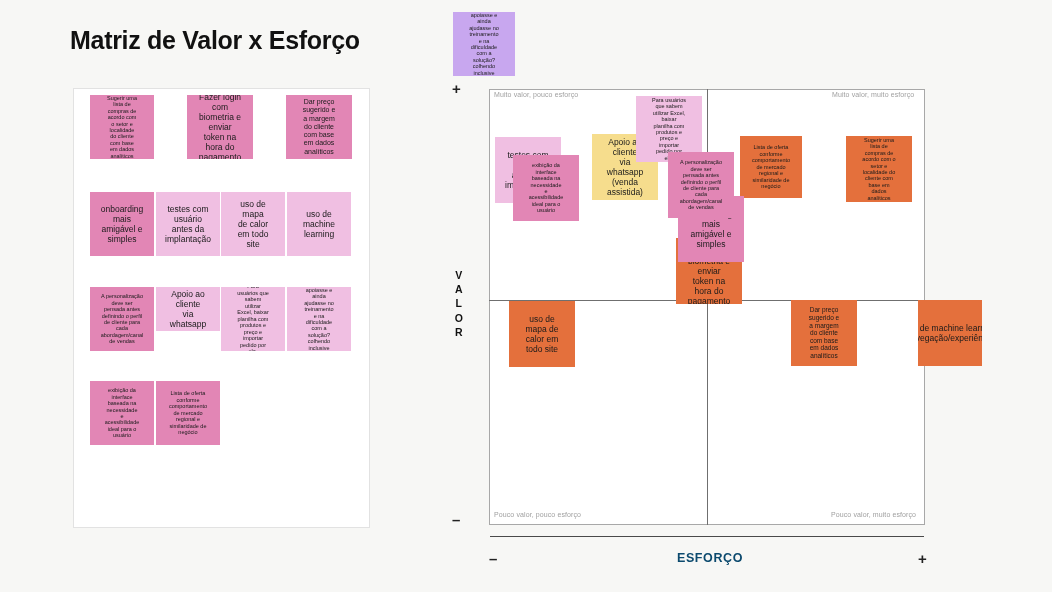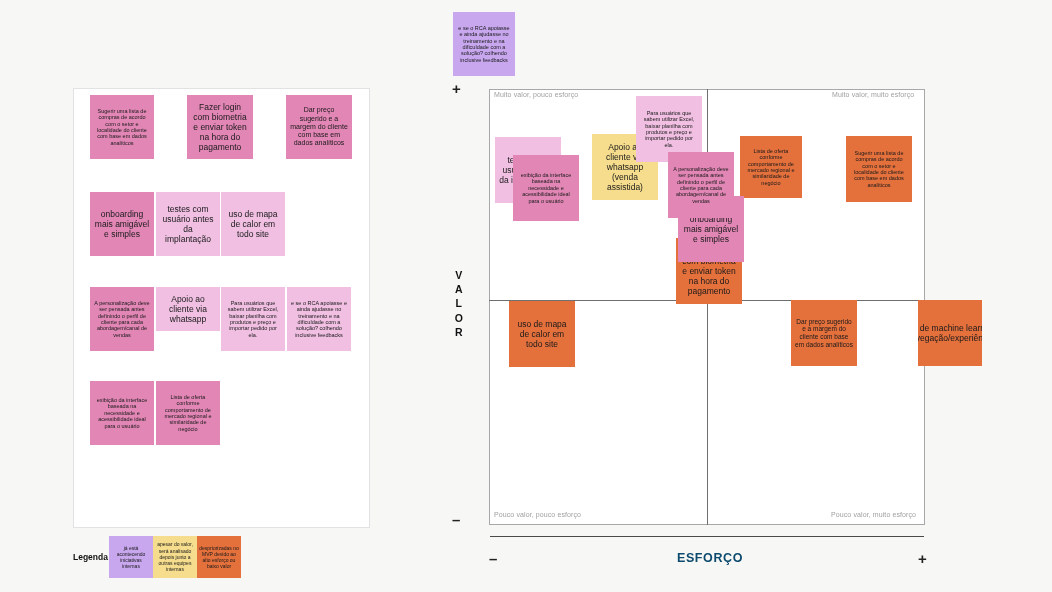--- a/index.html
+++ b/index.html
@@ -20,21 +20,21 @@
   #backlog-panel{
     position:absolute;left:73px;top:88px;width:295px;height:438px;
     background:#ffffff;border:1px solid #e2e2e2;
   }
   .note{
     position:absolute;
     box-sizing:border-box;
     display:flex;align-items:center;justify-content:center;
     text-align:center;
     color:#1a1a1a;
-    padding:3px 4px;
+    padding:3px 16px;
     line-height:1.18;
     overflow:hidden;
     word-wrap:break-word;
   }
   .pink-dark{background:#e286b5;}
   .pink-light{background:#f0bfe2;}
   .orange{background:#e4703c;}
   .yellow{background:#f6dd8d;}
   .purple{background:#c8a7ef;}
 
@@ -80,45 +80,41 @@
   #ql-tl{left:494px;top:91px;}
   #ql-tr{left:832px;top:91px;}
   #ql-bl{left:494px;top:511px;}
   #ql-br{left:831px;top:511px;}
 </style>
 </head>
 <body>
 
 <div class="root">
 
+  <div id="page-title">Matriz de Valor x Esforço</div>
 
   <div id="backlog-panel">
     <div class="note pink-dark" style="left:16px;top:6px;width:64px;height:64px;font-size:5.5px;">Sugerir uma lista de compras de acordo com o setor e localidade do cliente com base em dados analíticos</div>
     <div class="note pink-dark" style="left:113px;top:6px;width:66px;height:64px;font-size:8.5px;">Fazer login com biometria e enviar token na hora do pagamento</div>
     <div class="note pink-dark" style="left:212px;top:6px;width:66px;height:64px;font-size:7px;">Dar preço sugerido e a margem do cliente com base em dados analíticos</div>
 
     <div class="note pink-dark" style="left:16px;top:103px;width:64px;height:64px;font-size:8.5px;">onboarding mais amigável e simples</div>
     <div class="note pink-light" style="left:82px;top:103px;width:64px;height:64px;font-size:8.5px;">testes com usuário antes da implantação</div>
     <div class="note pink-light" style="left:147px;top:103px;width:64px;height:64px;font-size:8.5px;">uso de mapa de calor em todo site</div>
+    <div class="note pink-light" style="left:213px;top:103px;width:64px;height:64px;font-size:8.5px;">uso de machine learning</div>
 
     <div class="note pink-dark" style="left:16px;top:198px;width:64px;height:64px;font-size:5.5px;">A  personalização deve ser pensada antes definindo o perfil de cliente para cada abordagem/canal de vendas</div>
     <div class="note pink-light" style="left:82px;top:198px;width:64px;height:44px;font-size:8.5px;">Apoio ao cliente via whatsapp</div>
     <div class="note pink-light" style="left:147px;top:198px;width:64px;height:64px;font-size:5.5px;">Para usuários que sabem utilizar Excel, baixar planilha  com produtos e preço e importar pedido por ela.</div>
     <div class="note pink-light" style="left:213px;top:198px;width:64px;height:64px;font-size:5.5px;">e se o RCA apoiasse e ainda ajudasse no treinamento e na dificuldade com a solução? colhendo inclusive feedbacks</div>
 
     <div class="note pink-dark" style="left:16px;top:292px;width:64px;height:64px;font-size:5.5px;">exibição da interface baseada na necessidade e acessibilidade ideal para o usuário</div>
     <div class="note pink-dark" style="left:82px;top:292px;width:64px;height:64px;font-size:5.5px;">Lista de oferta conforme comportamento de mercado regional e similaridade de negócio</div>
   </div>
 
-  <div id="legend">
-    <div id="legend-label">Legenda</div>
-    <div class="legend-chip purple" style="left:36px;">já está acontecendo iniciativas internas</div>
-    <div class="legend-chip yellow" style="left:80px;">apesar do valor, será analisado depois junto a outras equipes internas</div>
-    <div class="legend-chip orange" style="left:124px;">despriorizadas no MVP devido ao alto esforço ou baixo valor</div>
-  </div>
 
   <div>
 
     <div class="note purple" style="left:453px;top:12px;width:62px;height:64px;font-size:5.5px;">e se o RCA apoiasse e ainda ajudasse no treinamento e na dificuldade com a solução? colhendo inclusive feedbacks</div>
 
     <div id="axis-v-line" style="left:493px;top:96px;width:1px;height:424px;background:#4a4a4a;position:absolute;"></div>
     <div id="axis-v-plus">+</div>
     <div id="axis-v-minus">–</div>
     <div id="axis-v-label">V<br>A<br>L<br>O<br>R</div>
 

